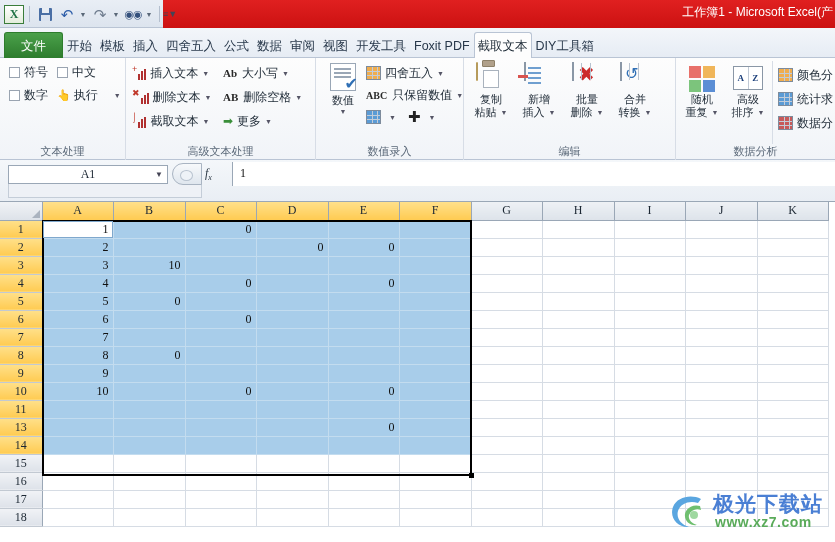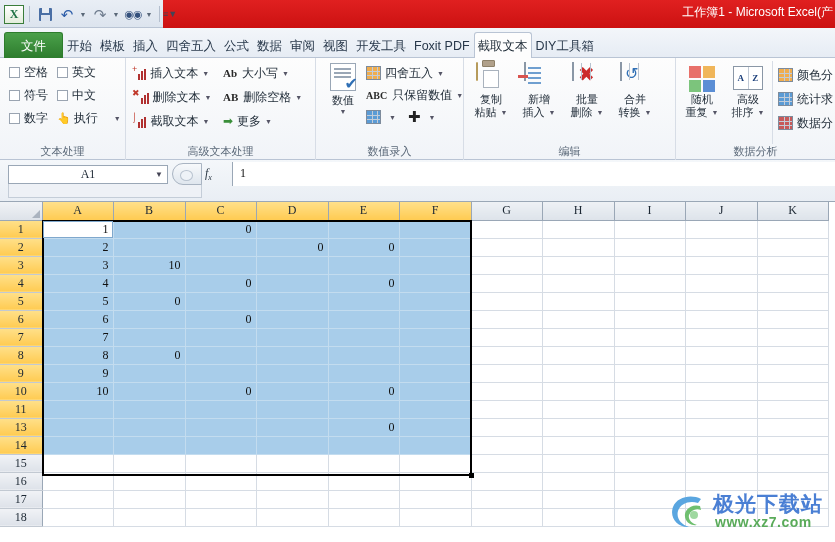--- a/index.html
+++ b/index.html
@@ -297,26 +297,20 @@
       <div class="tab">Foxit PDF</div>
       <div class="tab active">截取文本</div>
       <div class="tab">DIY工具箱</div>
     </div>
   </div>
 
   <div class="ribbon">
 
     <div class="rgroup" style="width:125px">
       <div class="body" style="padding-left:9px">
-        <div class="chk-row">
-          <span class="chk"></span>
-          <span class="chk-lbl">空格</span>
-          <span class="chk"></span>
-          <span class="chk-lbl">英文</span>
-        </div>
         <div class="chk-row">
           <span class="chk"></span>
           <span class="chk-lbl">符号</span>
           <span class="chk"></span>
           <span class="chk-lbl">中文</span>
         </div>
         <div class="chk-row">
           <span class="chk"></span>
           <span class="chk-lbl">数字</span>
           <span class="hand">👆</span>

